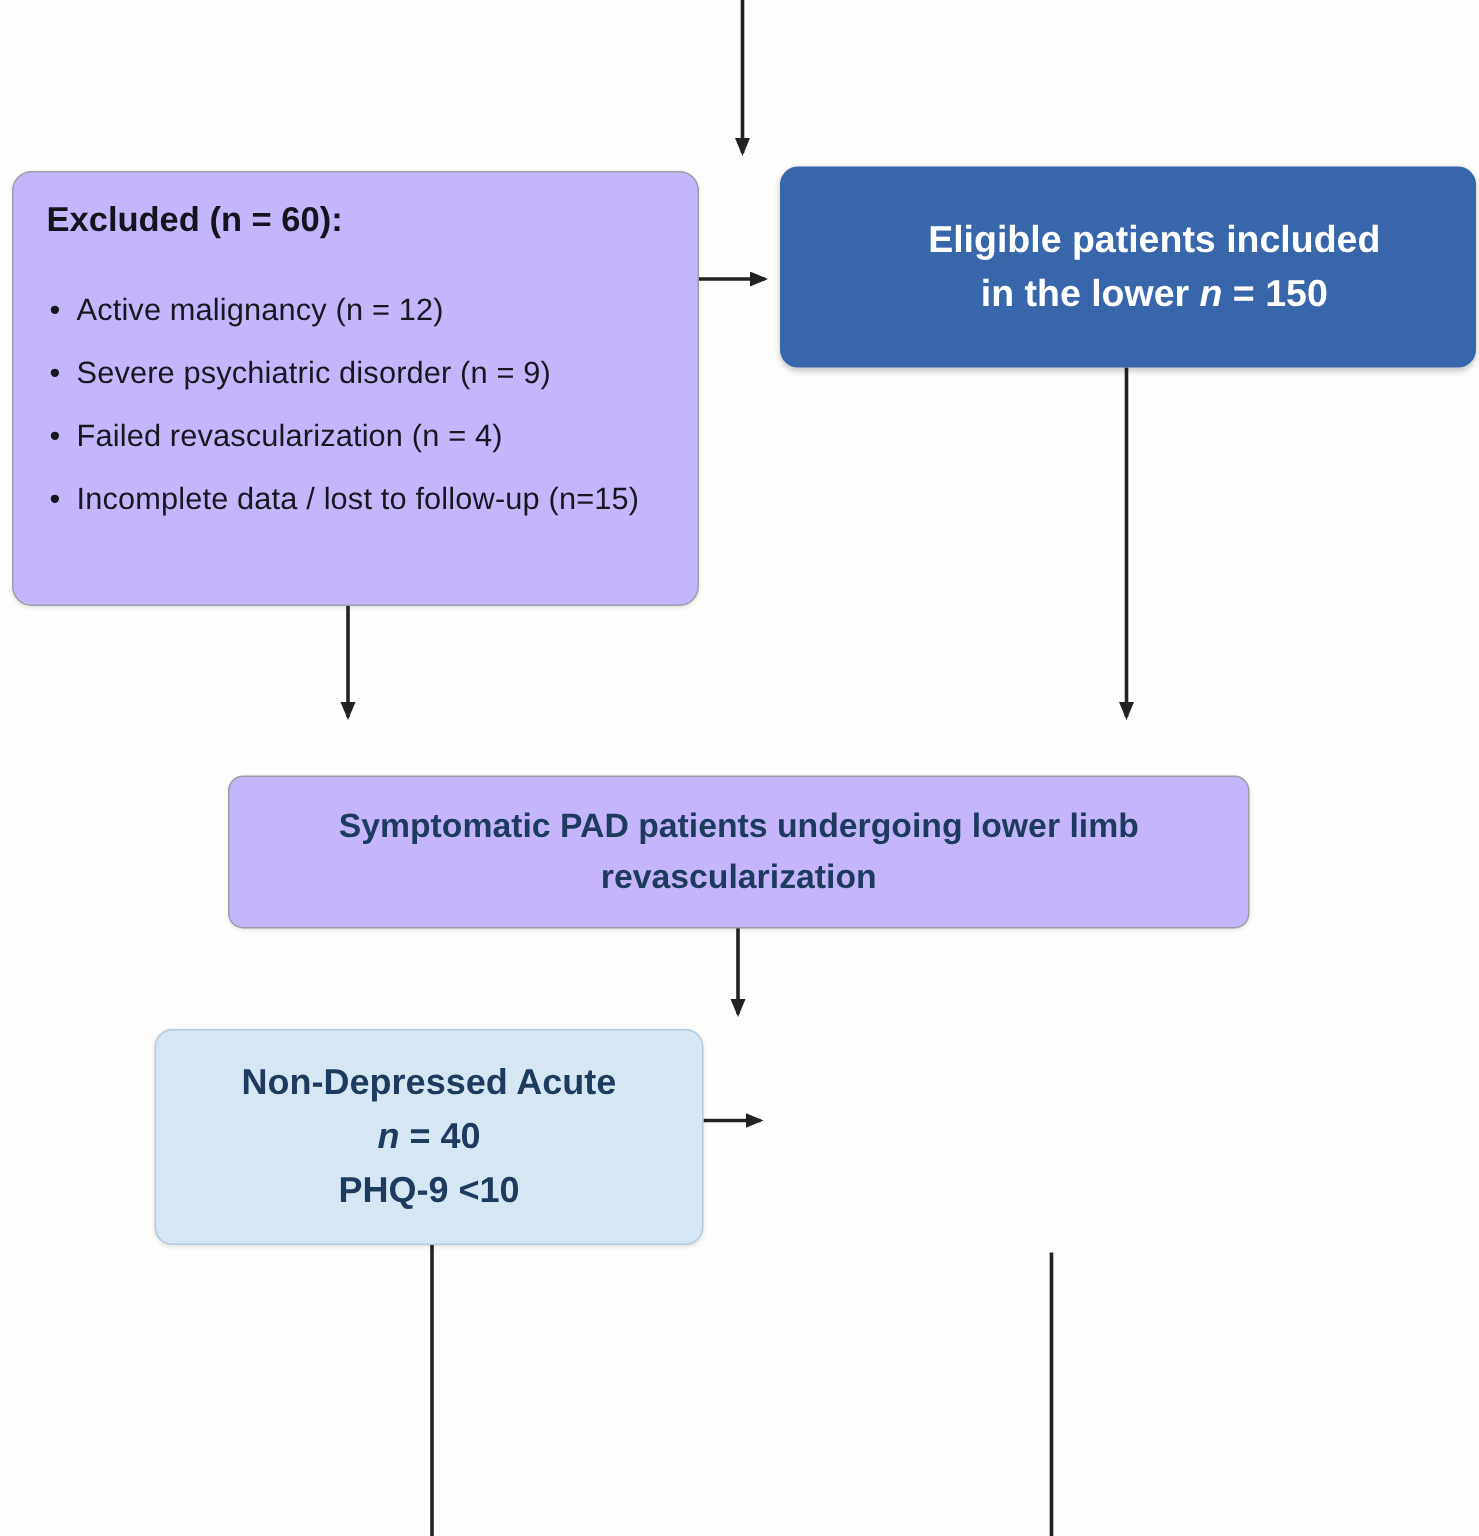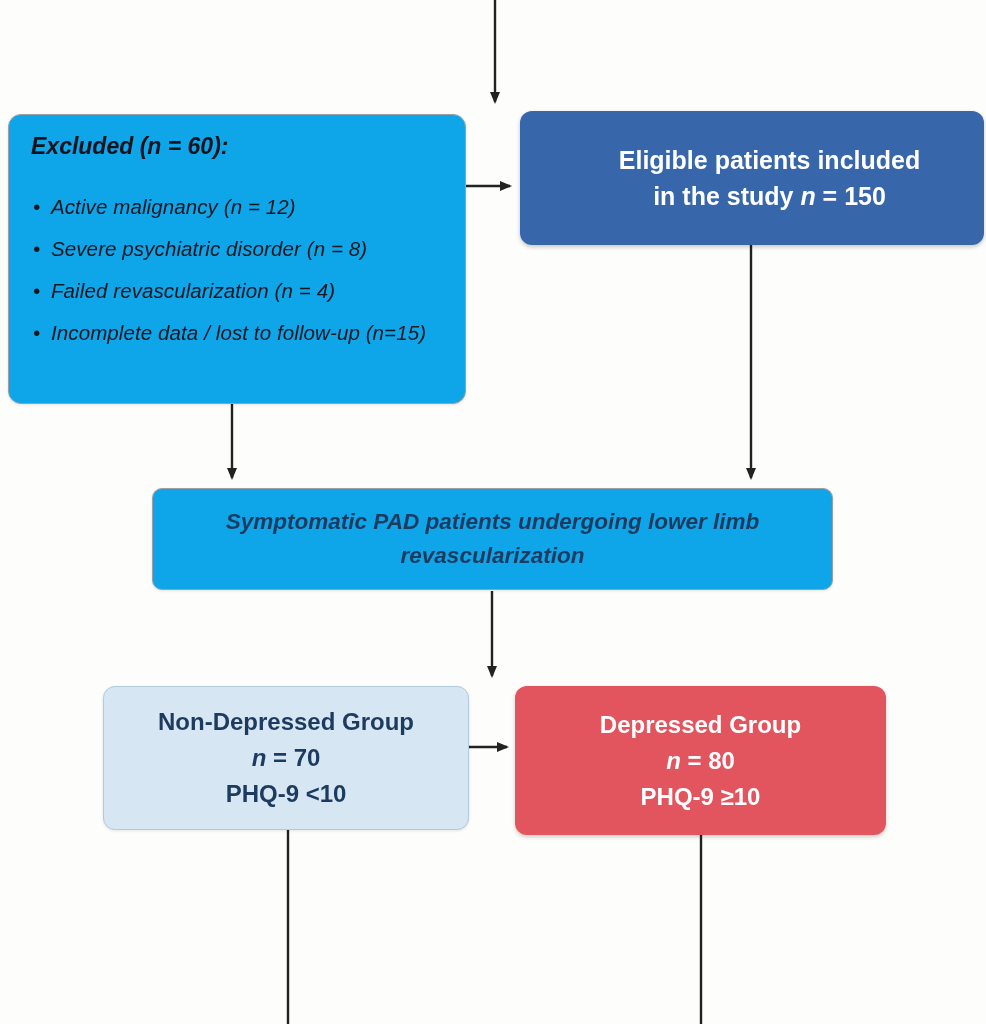--- a/index.html
+++ b/index.html
@@ -13,24 +13,23 @@
     background: #fdfdfc;
     overflow: hidden;
   }
 
   .arrows { position: absolute; left: 0; top: 0; width: 986px; height: 1024px; }
   .arrows line { stroke: #222222; stroke-width: 2.4; }
 
   .box { position: absolute; border-radius: 13px; }
 
   .white-box {
-    background: #0ea5e9;
+    background: #c4b5fd;
     border: 1.5px solid #9aa0a6;
     box-shadow: 0 1px 3px rgba(0,0,0,0.10);
-    font-style: italic;
   }
 
   .excluded {
     left: 8px; top: 114px; width: 458px; height: 290px;
     padding: 18px 12px 18px 22px;
   }
   .excluded-title {
     font-size: 23px; font-weight: 700; color: #14141e;
     margin-bottom: 8px;
   }
@@ -46,21 +45,21 @@
     left: 520px; top: 111px; width: 464px; height: 134px;
     background: #3866ab; color: #ffffff;
     display: flex; flex-direction: column; align-items: center; justify-content: center;
     font-size: 25px; font-weight: 700; line-height: 1.45; text-align: center;
     box-shadow: 0 2px 4px rgba(0,0,0,0.22);
     border-radius: 12px;
     padding-left: 35px;
   }
 
   .population {
-    left: 152px; top: 488px; width: 681px; height: 102px;
+    left: 152px; top: 517px; width: 681px; height: 102px;
     display: flex; align-items: center; justify-content: center;
     text-align: center; font-size: 22.5px; font-weight: 700; color: #1d3a5f;
     padding: 0 50px; line-height: 1.5; border-radius: 10px;
   }
 
   .group {
     display: flex; flex-direction: column; align-items: center; justify-content: center;
     font-weight: 700; font-size: 24px; line-height: 1.5; text-align: center;
     border-radius: 12px;
   }
@@ -95,40 +94,35 @@
     <line x1="492" y1="591" x2="492" y2="676" marker-end="url(#ah)"></line>
     <line x1="469" y1="747" x2="507" y2="747" marker-end="url(#ah)"></line>
     <line x1="288" y1="830" x2="288" y2="1026"></line>
     <line x1="701" y1="835" x2="701" y2="1026"></line>
   </svg>
 
   <div class="box white-box excluded">
     <div class="excluded-title">Excluded (n = 60):</div>
     <ul class="bullets">
       <li>Active malignancy (n = 12)</li>
-      <li>Severe psychiatric disorder (n = 8)</li>
+      <li>Severe psychiatric disorder (n = 9)</li>
       <li>Failed revascularization (n = 4)</li>
       <li>Incomplete data / lost to follow-up (n=15)</li>
     </ul>
   </div>
 
   <div class="box eligible">
     <div>Eligible patients included</div>
-    <div><span>in the study </span><span class="nvar">n</span><span> = 150</span></div>
+    <div><span>in the lower </span><span class="nvar">n</span><span> = 150</span></div>
   </div>
 
   <div class="box white-box population">
     <div>Symptomatic PAD patients undergoing lower limb revascularization</div>
   </div>
 
   <div class="box group non-dep">
-    <div>Non-Depressed Group</div>
-    <div><span class="nvar">n</span><span> = 70</span></div>
+    <div>Non-Depressed Acute</div>
+    <div><span class="nvar">n</span><span> = 40</span></div>
     <div>PHQ-9 &lt;10</div>
   </div>
 
-  <div class="box group dep">
-    <div>Depressed Group</div>
-    <div><span class="nvar">n</span><span> = 80</span></div>
-    <div>PHQ-9 ≥10</div>
-  </div>
 
 </div>
 
 </body></html>

